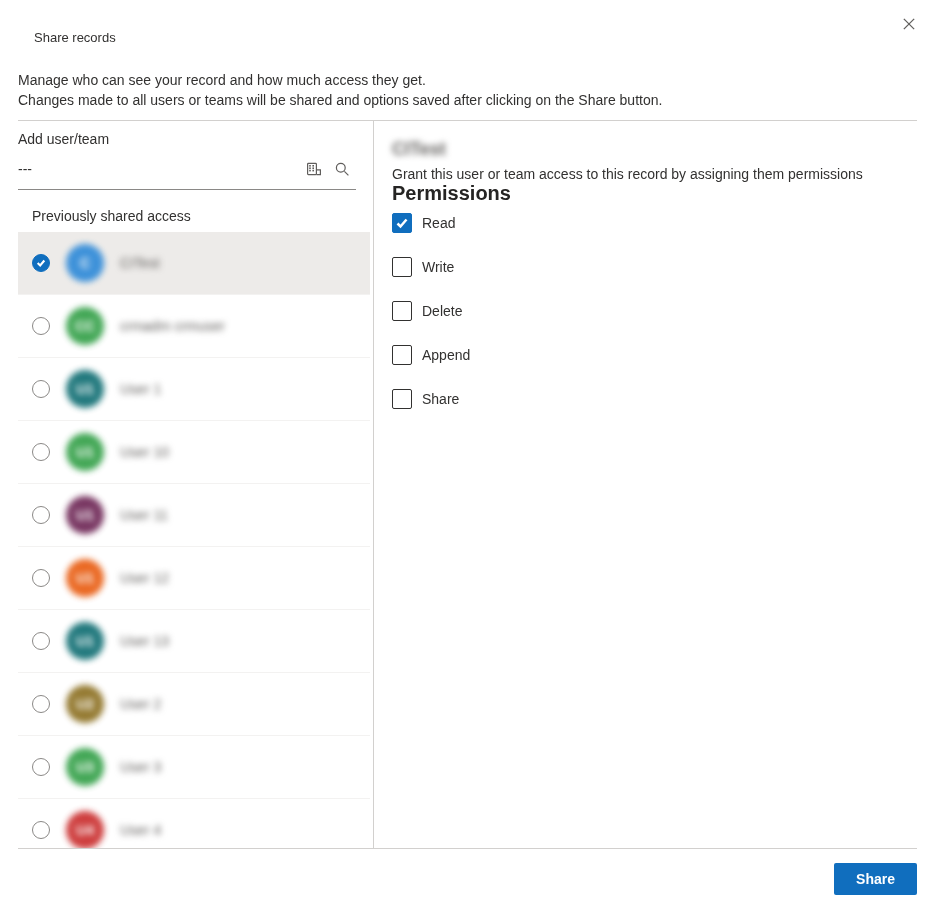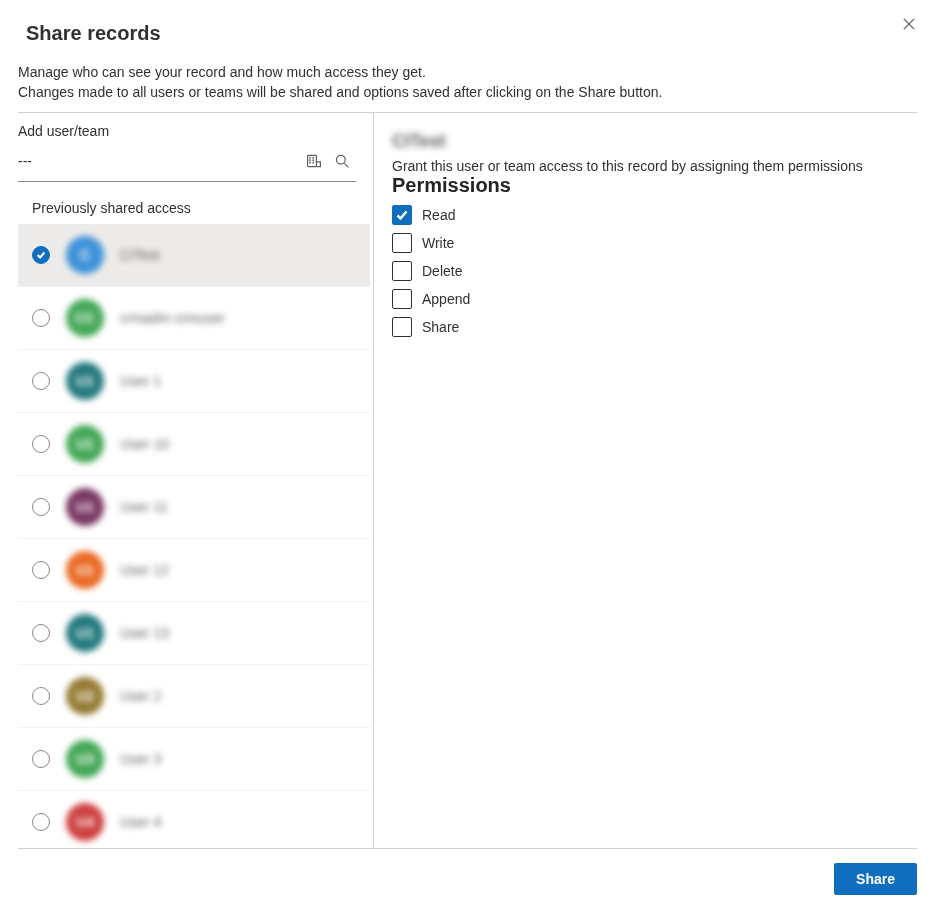--- a/index.html
+++ b/index.html
@@ -9,23 +9,23 @@
     height: 909px;
     position: relative;
     display: flex;
     flex-direction: column;
   }
   .header {
     padding: 14px 18px 10px 18px;
     position: relative;
   }
   .header h1 {
-    margin: 8px;
-    font-size: 20px;
-    font-weight: 700;
+    margin: 16px;
+    font-size: 13px;
+    font-weight: 400;
     color: #323130;
   }
   .close-btn {
     position: absolute;
     top: 12px;
     right: 14px;
     width: 24px;
     height: 24px;
     background: none;
     border: none;
@@ -186,21 +186,21 @@
   .grant-text {
     font-size: 14px;
     color: #323130;
     margin-bottom: 0;
   }
   .perm-title {
     font-size: 20px;
     font-weight: 600;
     margin-bottom: 8px;
   }
-  .perm-list { display: flex; flex-direction: column; gap: 8px; }
+  .perm-list { display: flex; flex-direction: column; gap: 24px; }
   .perm-row {
     display: flex;
     align-items: center;
     gap: 10px;
     cursor: pointer;
   }
   .checkbox {
     width: 20px;
     height: 20px;
     border: 1.5px solid #323130;

